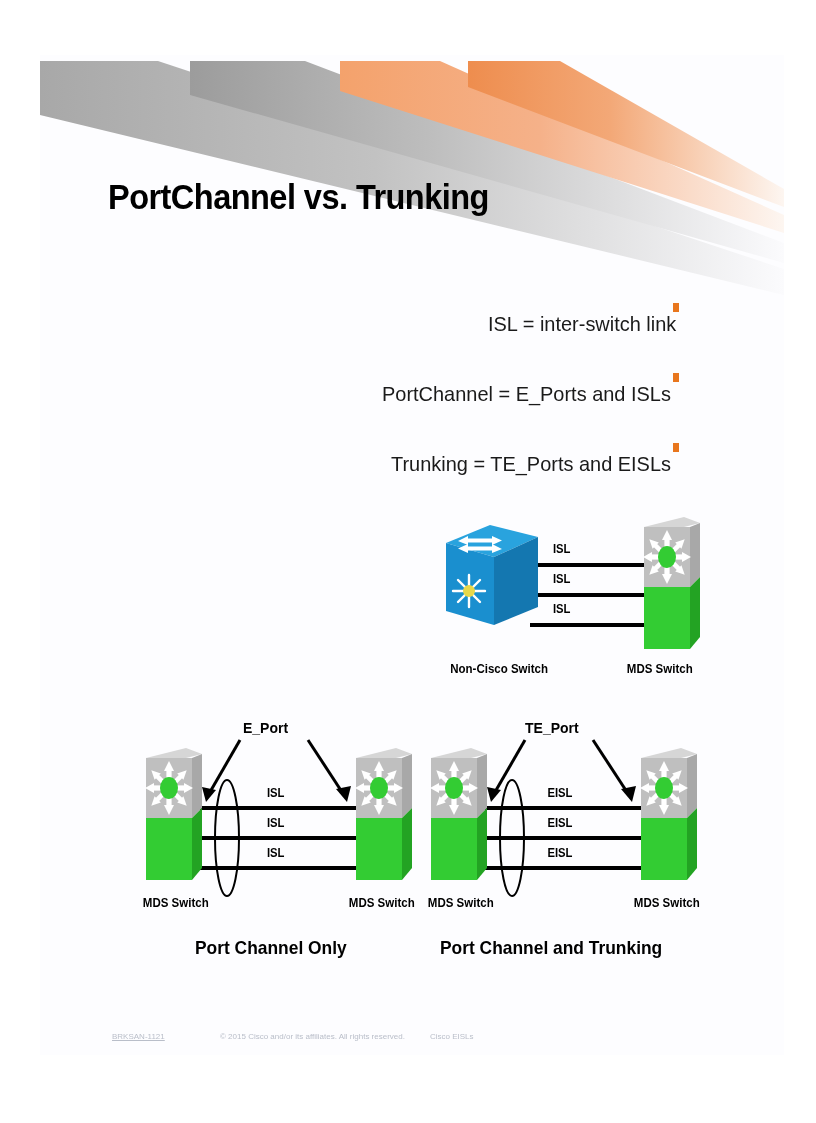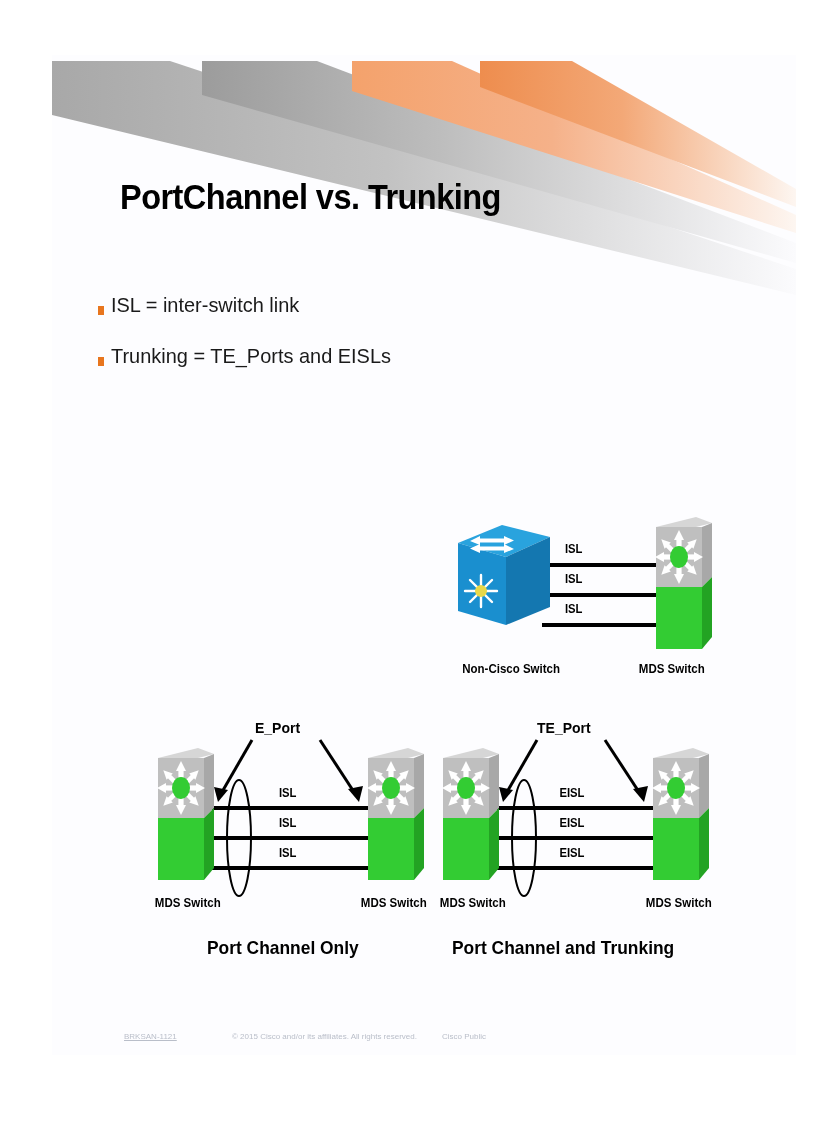--- a/index.html
+++ b/index.html
@@ -11,21 +11,21 @@
     width: 816px;
     height: 1123px;
     font-family: "Liberation Sans", sans-serif;
     position: relative;
     overflow: hidden;
   }
 
   
   #page {
     position: absolute;
-    left: 16px; top: 0;
+    left: 4px; top: 0;
     width: 736px; height: 1123px;
     background: #ffffff;
   }
   #slide {
     position: absolute;
     left: 36px;
     top: 55px;
     width: 744px;
     height: 1000px;
     background: #fdfdff;
@@ -58,22 +58,23 @@
 
   
   .bullets {
     position: absolute;
     left: 46px;
     top: 238px;
     width: 600px;
   }
   .bullet-row {
     display: flex;
-    align-items: center;
+    align-items: flex-end;
     margin-bottom: 27px;
+    flex-direction: column;
   }
   .bullet-marker {
     width: 6px;
     height: 9px;
     background: #E8761E;
     margin-top: 10px;
     margin-right: 7px;
     flex: none;
   }
   .bullet-text {
@@ -185,20 +186,24 @@
         </g>
       </svg>
     </div>
 
     <div class="title">PortChannel vs. Trunking</div>
 
     <div class="bullets">
       <div class="bullet-row">
         <span class="bullet-marker"></span>
         <span class="bullet-text">ISL = inter-switch link</span>
+      </div>
+      <div class="bullet-row">
+        <span class="bullet-marker"></span>
+        <span class="bullet-text">PortChannel = E_Ports and ISLs</span>
       </div>
       <div class="bullet-row">
         <span class="bullet-marker"></span>
         <span class="bullet-text">Trunking = TE_Ports and EISLs</span>
       </div>
     </div>
 
     <div class="diagram" id="diagram-top">
       <svg width="300" height="170" viewBox="0 0 300 170">
 
@@ -446,16 +451,16 @@
 
       <div class="sw-label" style="left:10px; top:186px;">MDS Switch</div>
       <div class="sw-label" style="left:216px; top:186px;">MDS Switch</div>
     </div>
 
     <div class="caption" id="caption-left">Port Channel Only</div>
     <div class="caption" id="caption-right">Port Channel and Trunking</div>
 
     <div class="footer" id="footer-code">BRKSAN-1121</div>
     <div class="footer" id="footer-copy">© 2015 Cisco and/or its affiliates. All rights reserved.</div>
-    <div class="footer" id="footer-class">Cisco Public</div>
+    <div class="footer" id="footer-class">Cisco EISLs</div>
 
   </div>
 </div>
 
 </body></html>

